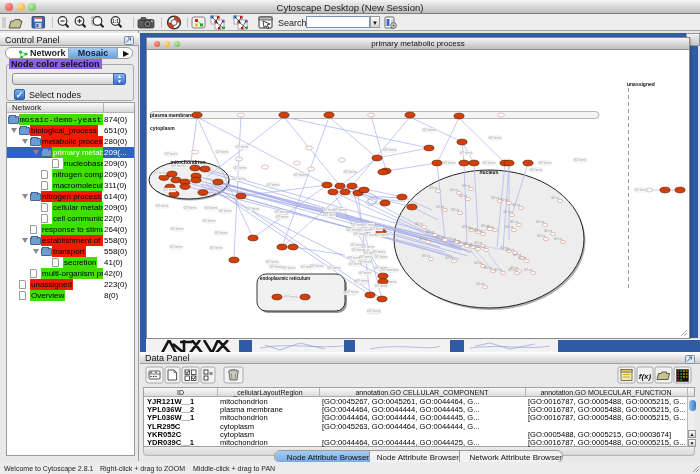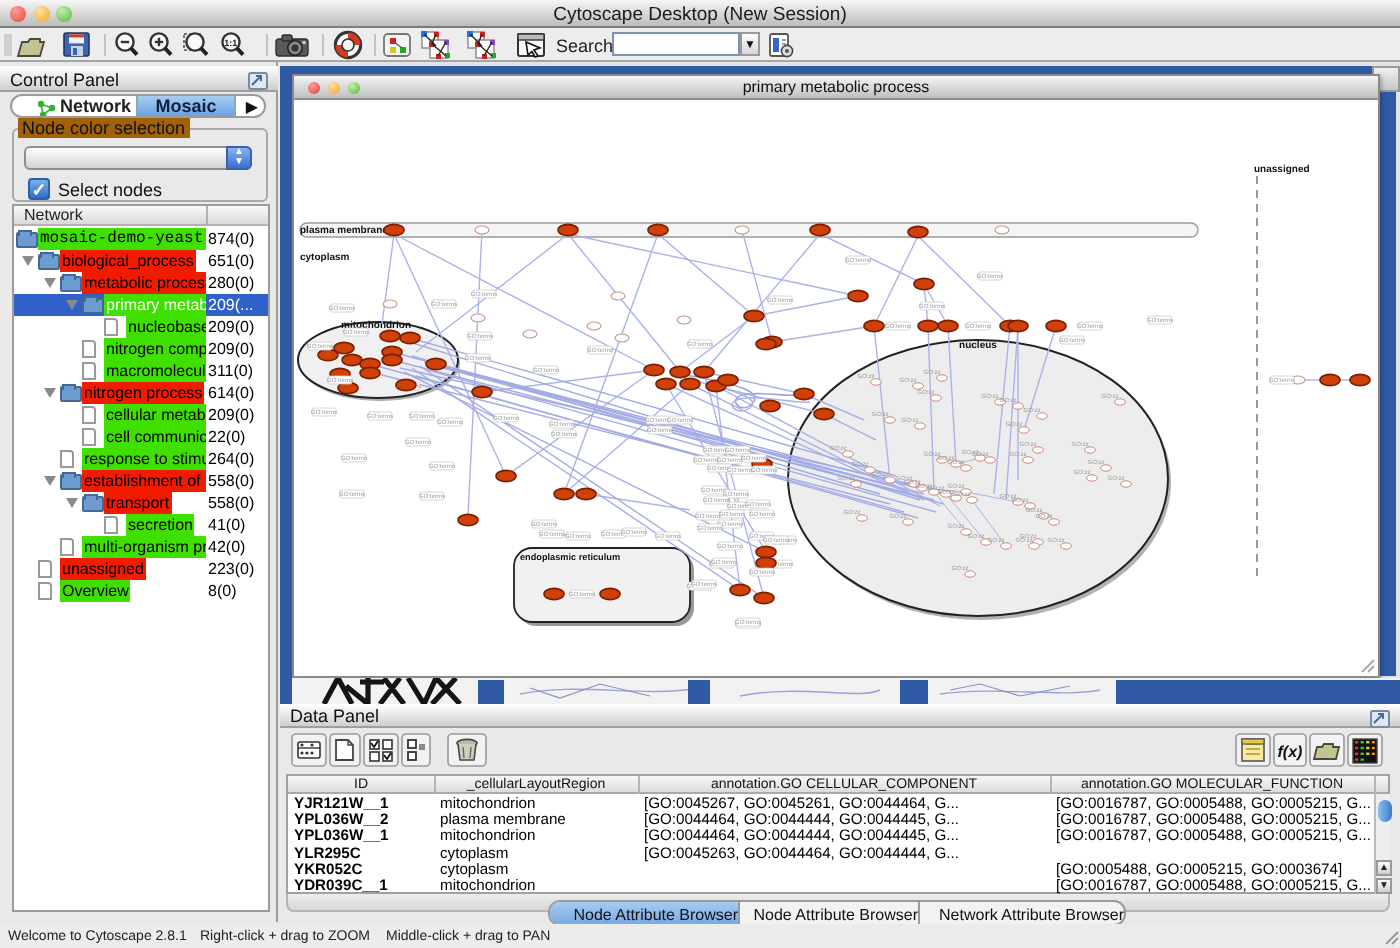--- a/index.html
+++ b/index.html
@@ -18,21 +18,21 @@
 #searcharrow{position:absolute;left:370px;top:2px;width:10px;height:12px;background:linear-gradient(#fdfdfd,#d6d6d6);border:1px solid #9a9a9a;font-size:6px;line-height:12px;text-align:center;color:#111;}
 
 #cpanel{left:0;top:31px;width:139px;height:430px;background:#e9e9e9;border-right:1px solid #9e9e9e;}
 #cphead{position:absolute;left:0;top:2px;width:139px;height:13px;background:linear-gradient(#fbfbfb,#cfcfcf);border-top:1px solid #fff;border-bottom:1px solid #9f9f9f;}
 #cphead span{position:absolute;left:5px;top:1px;font-size:9px;color:#111;}
 #cptabs{position:absolute;left:5px;top:16px;width:128px;height:12px;background:#fff;border:1px solid #9a9a9a;border-radius:7px;overflow:hidden;}
 #tabnet{position:absolute;left:0;top:0;width:62px;height:12px;font-size:9px;font-weight:bold;color:#222;text-align:center;line-height:11px;}
 #tabmosaic{position:absolute;left:62px;top:0;width:50px;height:12px;background:linear-gradient(#a8ccf2,#5e9adf);font-size:9px;font-weight:bold;color:#102040;text-align:center;line-height:11px;border-left:1px solid #8aa;border-right:1px solid #8aa;}
 #tabarrow{position:absolute;left:112px;top:0;width:16px;height:12px;line-height:12px;text-align:center;font-size:8px;color:#111;}
 #groupbox{position:absolute;left:6px;top:33px;width:128px;height:37px;border:1px solid #a9a9a9;border-radius:3px;}
-#grouplbl{position:absolute;left:9px;top:28px;background:#a16207;padding:0 2px;font-size:9px;font-weight:normal;color:#111;}
+#grouplbl{position:absolute;left:9px;top:28px;background:#8b5cf6;padding:0 2px;font-size:9px;font-weight:bold;color:#111;}
 #combo{position:absolute;left:12px;top:42px;width:114px;height:12px;background:linear-gradient(#ffffff,#d2d2d2);border:1px solid #8e8e8e;border-radius:3px;}
 #combotext{position:absolute;left:0;right:14px;top:18px;font-size:9px;color:#111;margin-top:12px;}
 #combobtn{position:absolute;right:-1px;top:-1px;width:13px;height:12px;background:linear-gradient(#85b4ef,#3a6fcd);border-radius:0 3px 3px 0;border:1px solid #3a62a8;color:#fff;font-size:5px;line-height:5px;text-align:center;}
 #checkbox{position:absolute;left:14px;top:58px;width:11px;height:11px;background:linear-gradient(#7cb1ea,#2f6cc8);border:1px solid #2f5ea8;border-radius:2px;color:#fff;font-size:9px;line-height:11px;text-align:center;font-weight:bold;}
 #checklbl{position:absolute;left:29px;top:59px;font-size:9px;color:#111;}
 
 #tree{position:absolute;left:6px;top:71px;width:129px;height:354px;background:#fff;border:1px solid #9b9b9b;overflow:hidden;}
 #treehead{position:absolute;left:0;top:0;width:129px;height:10px;background:linear-gradient(#fafafa,#d8d8d8);border-bottom:1px solid #b2b2b2;font-size:8px;color:#222;}
 #treehead .c1{position:absolute;left:5px;top:0px;}
 #treehead .c2{position:absolute;left:99px;top:0px;margin-left:31px;}
@@ -799,20 +799,21 @@
           <span class="dc" style="left:178px;width:202px;">[GO:0045263, GO:0044464, GO:0044444, G...</span>
         </div>
         <div class="drow" style="top:41.8px">
           <span class="dc" style="left:3px;width:69px;font-weight:bold;">YKR052C</span>
           <span class="dc" style="left:76px;width:98px;">cytoplasm</span>
           <span class="dc" style="left:384px;width:158px;">[GO:0005488, GO:0005215, GO:0003674]</span>
         </div>
         <div class="drow" style="top:50px">
           <span class="dc" style="left:3px;width:69px;font-weight:bold;">YDR039C__1</span>
           <span class="dc" style="left:76px;width:98px;">mitochondrion</span>
+          <span class="dc" style="left:178px;width:202px;">[GO:0044464, GO:0044444, GO:0044425, G...</span>
           <span class="dc" style="left:384px;width:158px;">[GO:0016787, GO:0005488, GO:0005215, G...</span>
         </div>
       </div>
     <div id="vsb">
         <div id="vsbthumb"></div>
    <div style="position:absolute;left:0;top:33px;width:8px;height:8px;background:linear-gradient(#fdfdfd,#cfcfcf);border:1px solid #999;font-size:5px;line-height:7px;text-align:center;color:#222;">▲</div>
    <div style="position:absolute;left:0;top:42px;width:8px;height:8px;background:linear-gradient(#fdfdfd,#cfcfcf);border:1px solid #999;font-size:5px;line-height:7px;text-align:center;color:#222;">▼</div>
  </div>
   </div>
   <div style="position:absolute;left:3px;top:95px;width:552px;height:9px;background:linear-gradient(#ededed,#d8d8d8);border:1px solid #b5b5b5;border-top:none;border-radius:0 0 4px 4px;"></div>

